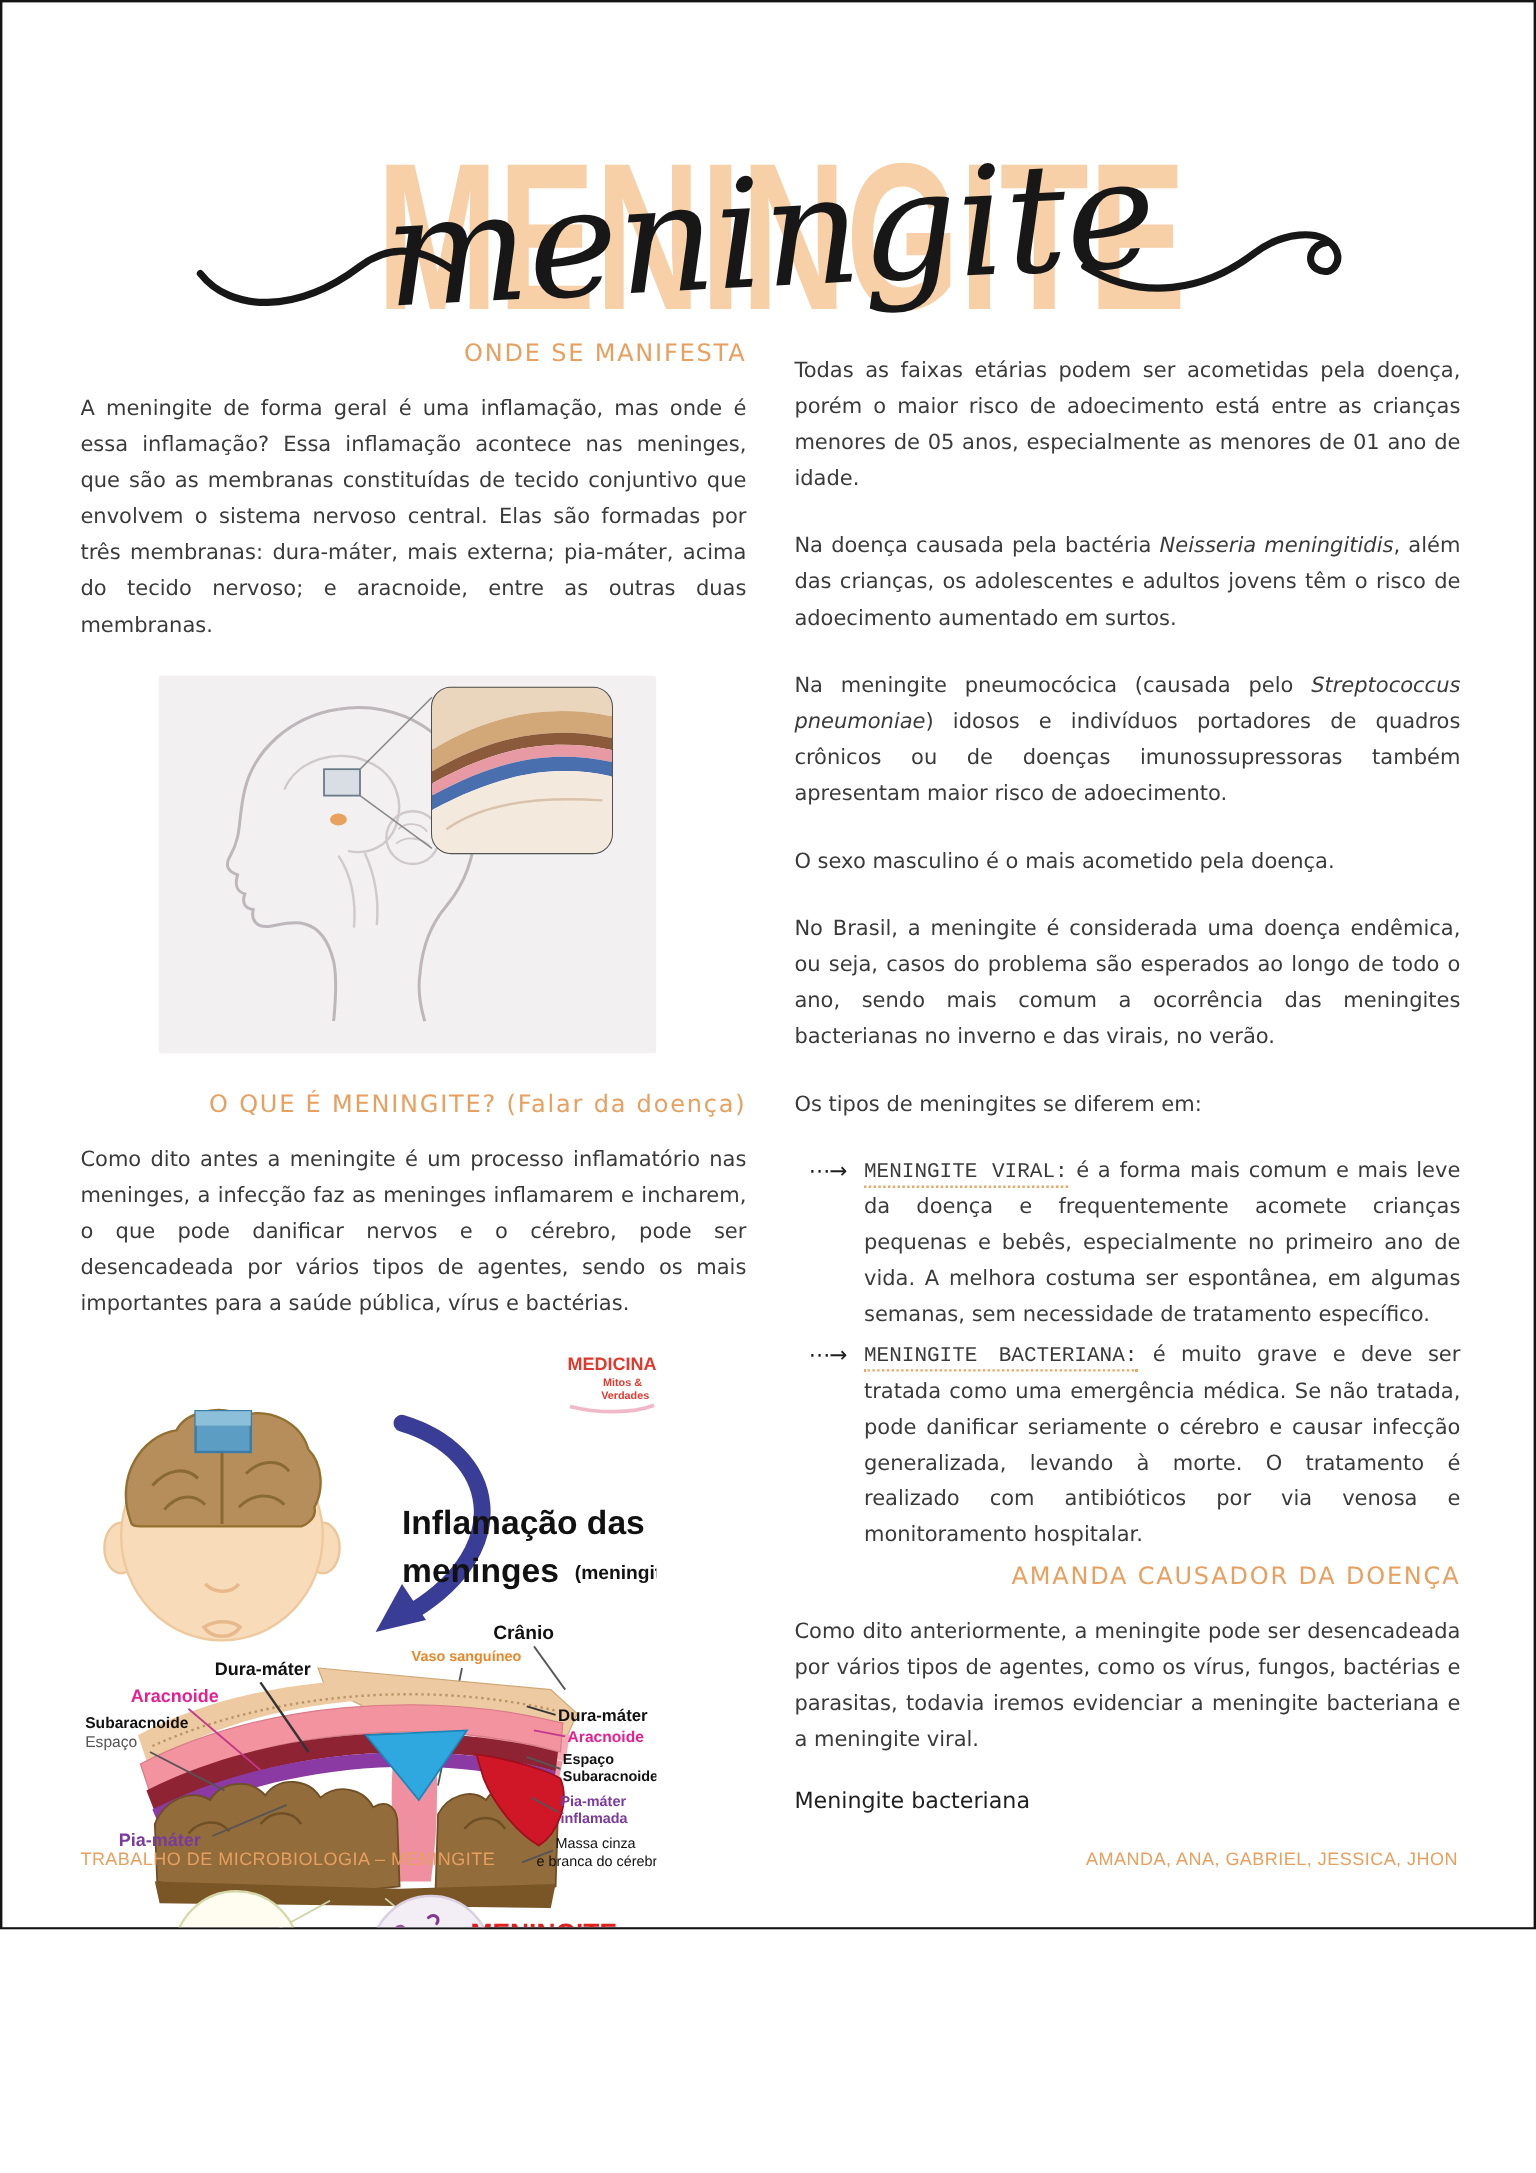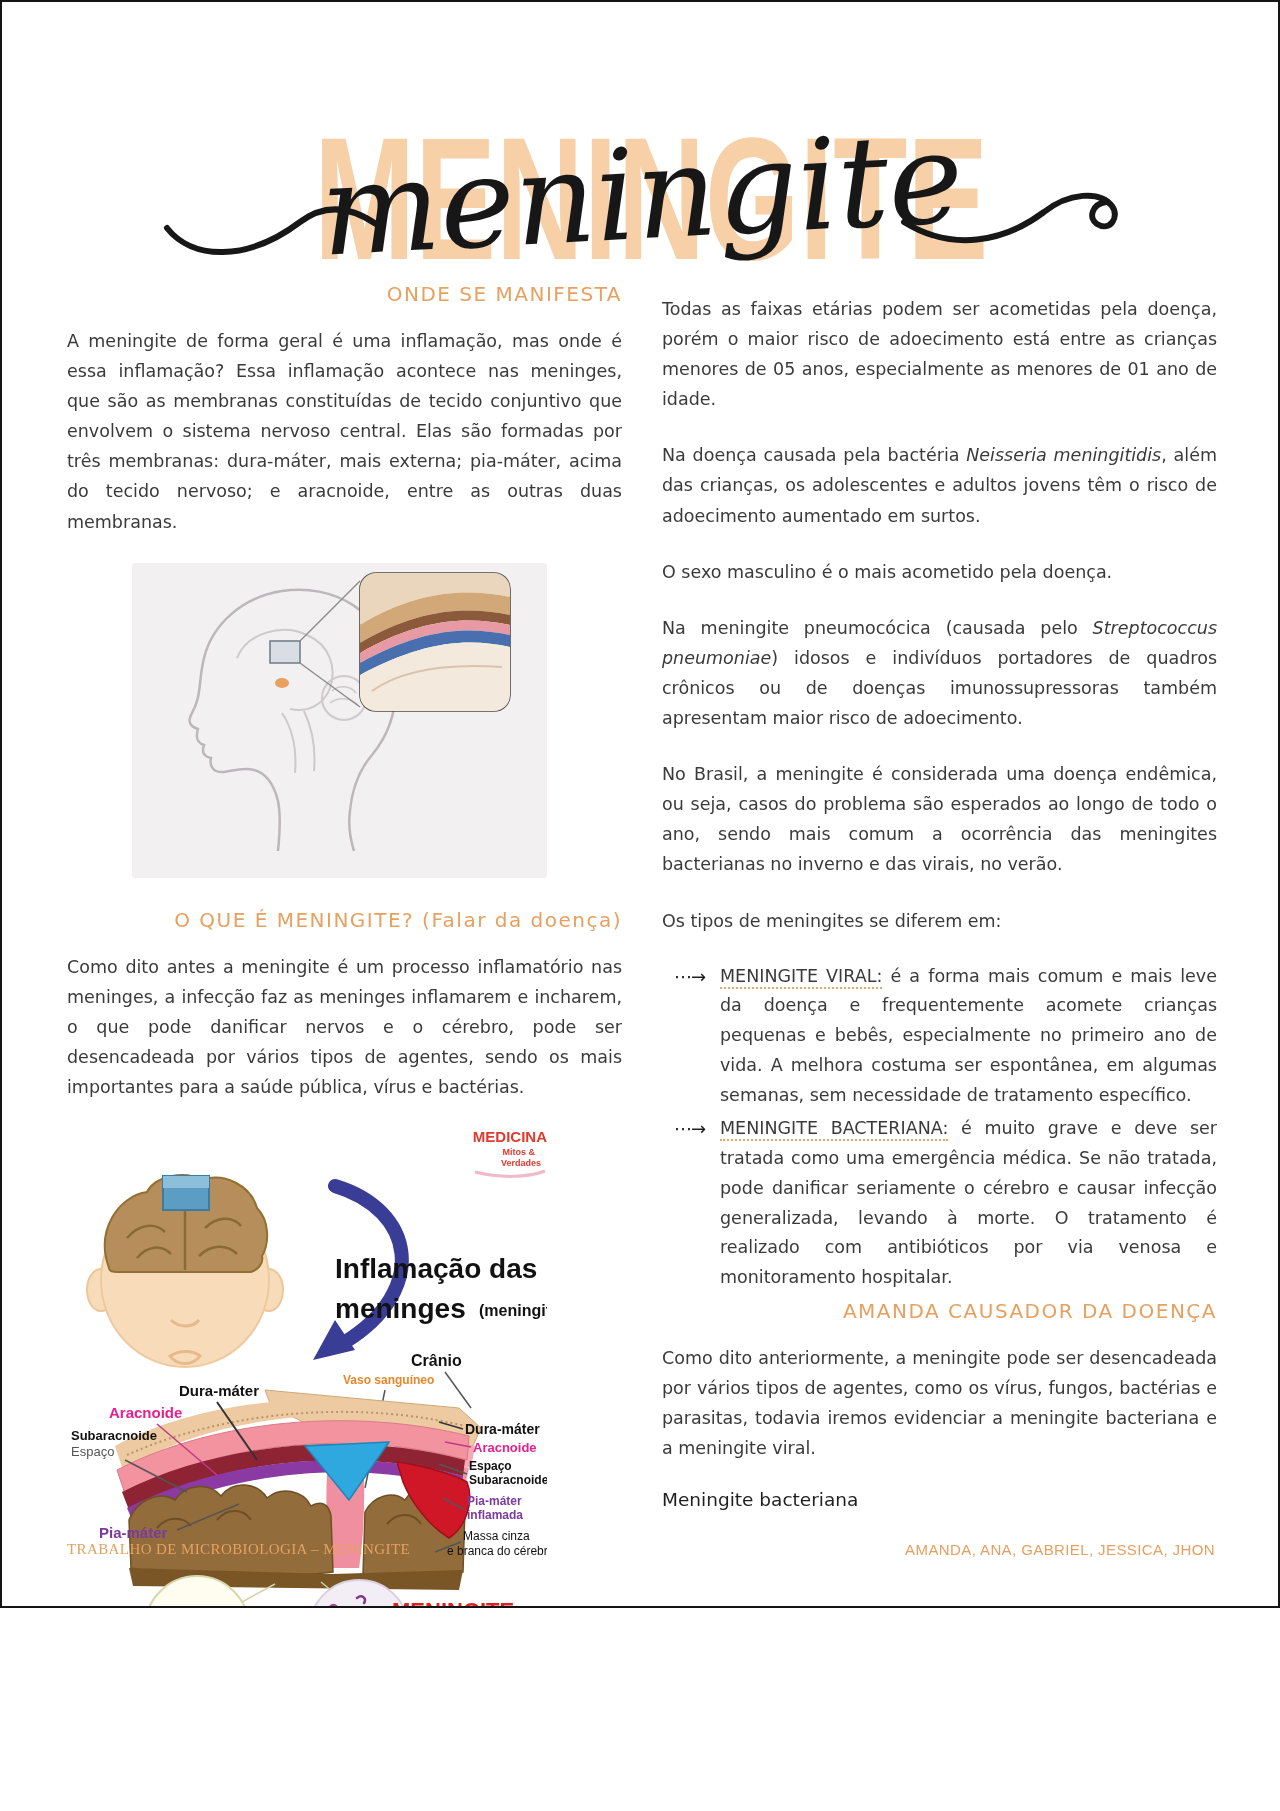--- a/index.html
+++ b/index.html
@@ -31,28 +31,28 @@
     margin:16px 0 26px 0;
   }
   .figure1{margin:4px 0 26px 65px;}
   .figure2{margin:6px 0 0 0;}
   .bullets{margin:0 0 6px 58px;}
   .bullet{
     position:relative; font-size:17.5px; line-height:1.7; text-align:justify;
     color:#3a3a3a; margin-bottom:4px;
   }
   .bullet .arrow{position:absolute; left:-46px; top:0; color:#1d1d1d; font-size:18px; letter-spacing:-1px;}
-  .bullet .term{border-bottom:2px dotted #e8a868; padding-bottom:1px;}
+  .bullet .term{border-bottom:2px dotted #e8a868; padding-bottom:1px;font-family:Liberation Mono, monospace;}
   .subheading{font-size:18.5px; color:#1f1f1f; margin:1px 0 0 0;}
   
   .footer-left,.footer-right{
     position:absolute; bottom:48px; color:#e7a05f; font-size:15px; letter-spacing:0.4px;
     font-family:"Liberation Sans", sans-serif;
   }
-  .footer-left{left:65px;font-family:Liberation Serif, serif;}
+  .footer-left{left:65px;}
   .footer-right{right:63px;}
   
   svg .lbl-b{font-family:"Liberation Sans", sans-serif; font-weight:bold;}
   svg .lbl{font-family:"Liberation Sans", sans-serif;}
 </style>
 </head>
 <body>
 
 <div class="page">
 
@@ -215,22 +215,22 @@
         <text x="328" y="530" class="lbl" font-size="13.5" fill="#111">por bactérias e</text>
         <text x="328" y="547" class="lbl-b" font-size="13.5" fill="#111">meninges inflamadas</text>
       </svg>
     </div>
   </div>
 
   <div class="col col-right">
     <div>
         <p class="body"><span>Todas as faixas etárias podem ser acometidas pela doença, porém o maior risco de adoecimento está entre as crianças menores de 05 anos, especialmente as menores de 01 ano de idade.</span></p>
         <p class="body"><span>Na doença causada pela bactéria </span><i>Neisseria meningitidis</i><span>, além das crianças, os adolescentes e adultos jovens têm o risco de adoecimento aumentado em surtos.</span></p>
+        <p class="body"><span>Na meningite pneumocócica (causada pelo </span><i>Streptococcus pneumoniae</i><span>) idosos e indivíduos portadores de quadros crônicos ou de doenças imunossupressoras também apresentam maior risco de adoecimento.</span></p>
         <p class="body"><span>O sexo masculino é o mais acometido pela doença.</span></p>
-        <p class="body"><span>Na meningite pneumocócica (causada pelo </span><i>Streptococcus pneumoniae</i><span>) idosos e indivíduos portadores de quadros crônicos ou de doenças imunossupressoras também apresentam maior risco de adoecimento.</span></p>
         <p class="body"><span>No Brasil, a meningite é considerada uma doença endêmica, ou seja, casos do problema são esperados ao longo de todo o ano, sendo mais comum a ocorrência das meningites bacterianas no inverno e das virais, no verão.</span></p>
         <p class="body"><span>Os tipos de meningites se diferem em:</span></p>
       </div>
     <div class="bullets">
         <div class="bullet"><span class="arrow">⋯→</span><span class="term">MENINGITE VIRAL:</span><span> é a forma mais comum e mais leve da doença e frequentemente acomete crianças pequenas e bebês, especialmente no primeiro ano de vida. A melhora costuma ser espontânea, em algumas semanas, sem necessidade de tratamento específico.</span></div>
         <div class="bullet"><span class="arrow">⋯→</span><span class="term">MENINGITE BACTERIANA:</span><span> é muito grave e deve ser tratada como uma emergência médica. Se não tratada, pode danificar seriamente o cérebro e causar infecção generalizada, levando à morte. O tratamento é realizado com antibióticos por via venosa e monitoramento hospitalar.</span></div>
       </div>
     <h2 class="heading">AMANDA CAUSADOR DA DOENÇA</h2>
     <p class="body">Como dito anteriormente, a meningite pode ser desencadeada por vários tipos de agentes, como os vírus, fungos, bactérias e parasitas, todavia iremos evidenciar a meningite bacteriana e a meningite viral.</p>
     <p class="subheading">Meningite bacteriana</p>

